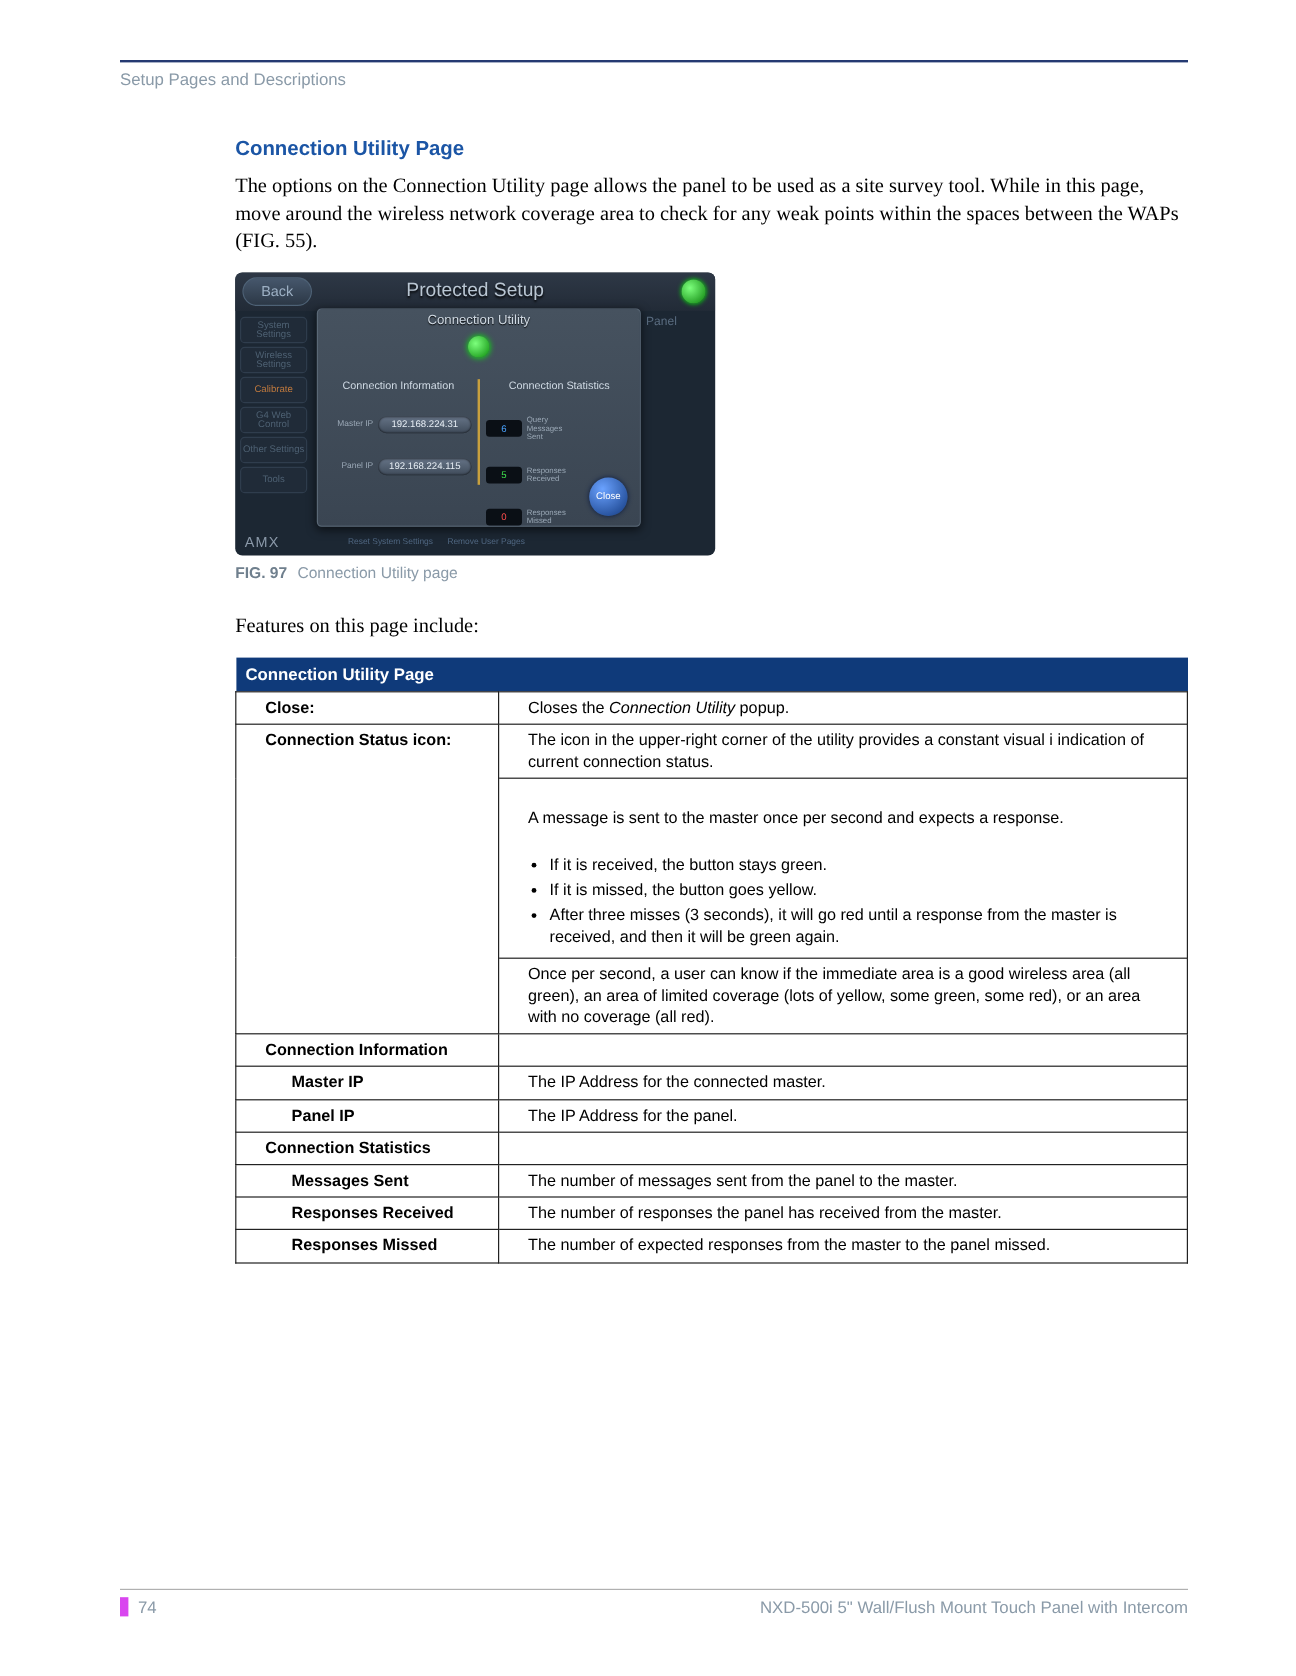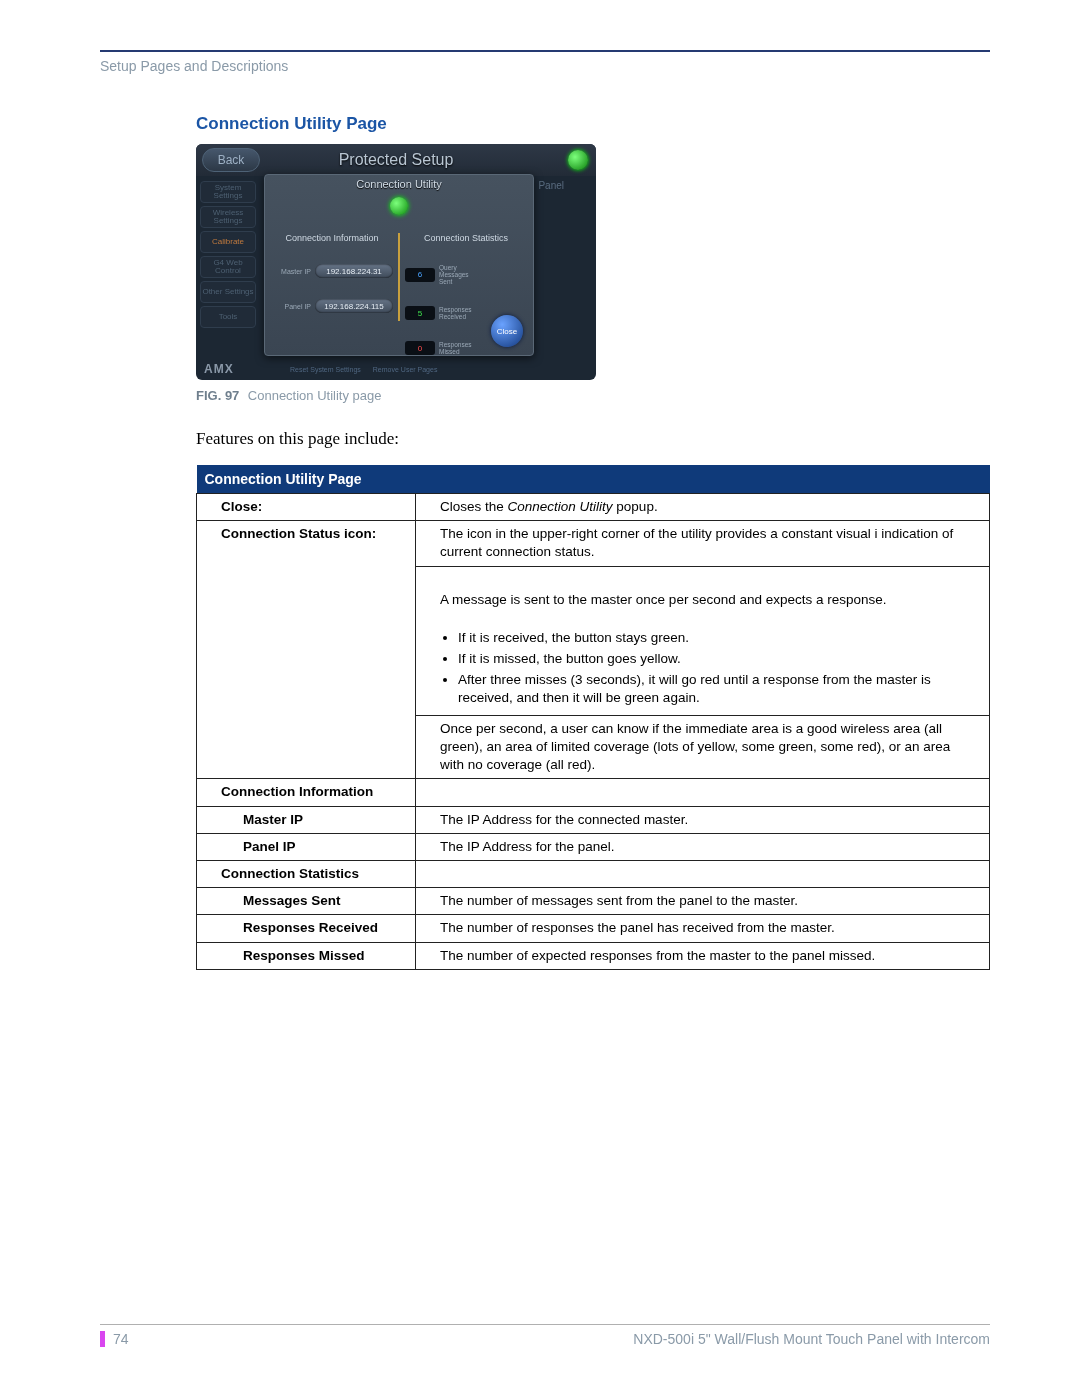--- a/index.html
+++ b/index.html
@@ -100,21 +100,21 @@
   .ss-stat.blue { color:#4aa3ff;}
   .ss-stat.green { color:#3fe24d;}
   .ss-stat.red { color:#ff4d4d;}
   .ss-close {
     position:absolute; right:10px; bottom:8px; width:32px;height:32px;border-radius:50%;
     background:radial-gradient(circle at 35% 30%, #6aa2ff, #11387e);
     color:#fff; font-size:8px; display:flex;align-items:center;justify-content:center;
     box-shadow:0 0 4px #0a1a40;
   }
   .ss-bottom { position:absolute; bottom:4px; left:0; right:0; display:flex; align-items:center;}
-  .ss-logo { color:#8a98a8; font-size:12px; font-weight:bold; letter-spacing:1px; padding-left:8px; flex:0 0 80px;}
+  .ss-logo { color:#8a98a8; font-size:12px; font-weight:normal; letter-spacing:1px; padding-left:8px; flex:0 0 80px;}
   .ss-bottom-btn { font-size:7px; color:#4f6680; padding:2px 6px; text-align:center; line-height:7px;}
 
   
   table.feat {
     width:100%; border-collapse:collapse; font-size:13.5px;
   }
   table.feat th.hdr {
     background:#0f3a7a; color:#fff; text-align:left; padding:6px 8px;
     font-size:14px; font-weight:bold;
   }
@@ -127,34 +127,35 @@
   ul.bul { margin:2px 0 2px 18px; padding:0;}
   ul.bul li { margin:3px 0;}
 
   
   .footer {
     position:absolute; left:100px; right:90px; bottom:50px;
     border-top:1px solid #b0b0b0; padding-top:6px;
     display:flex; justify-content:space-between; align-items:flex-start;
   }
   .footer .pg {
-    border-left:5px solid #d946ef; padding-left:8px;
+    border-left:7px solid #d946ef; padding-left:8px;
     color:#8a9aa8; font-size:14px;
   }
   .footer .doc-title { color:#8a9aa8; font-size:14px;}
 </style>
 </head>
 <body>
 
 <div class="page">
   <div class="top-rule"></div>
   <div class="breadcrumb">Setup Pages and Descriptions</div>
 
   <div class="content">
     <div class="h2">Connection Utility Page</div>
+    <p class="body-text">The options on the Connection Utility page allows the panel to be used as a site survey tool. While in this page, move around the wireless network coverage area to check for any weak points within the spaces between the WAPs (FIG. 55).</p>
 
     <div class="screenshot">
       <div class="ss-header">Protected Setup</div>
       <div class="ss-back">Back</div>
       <div class="ss-green-ind"></div>
       <div class="ss-panel-label">Panel</div>
 
       <div class="ss-side">
         <div class="ss-side-btn">System Settings</div>
         <div class="ss-side-btn">Wireless Settings</div>

